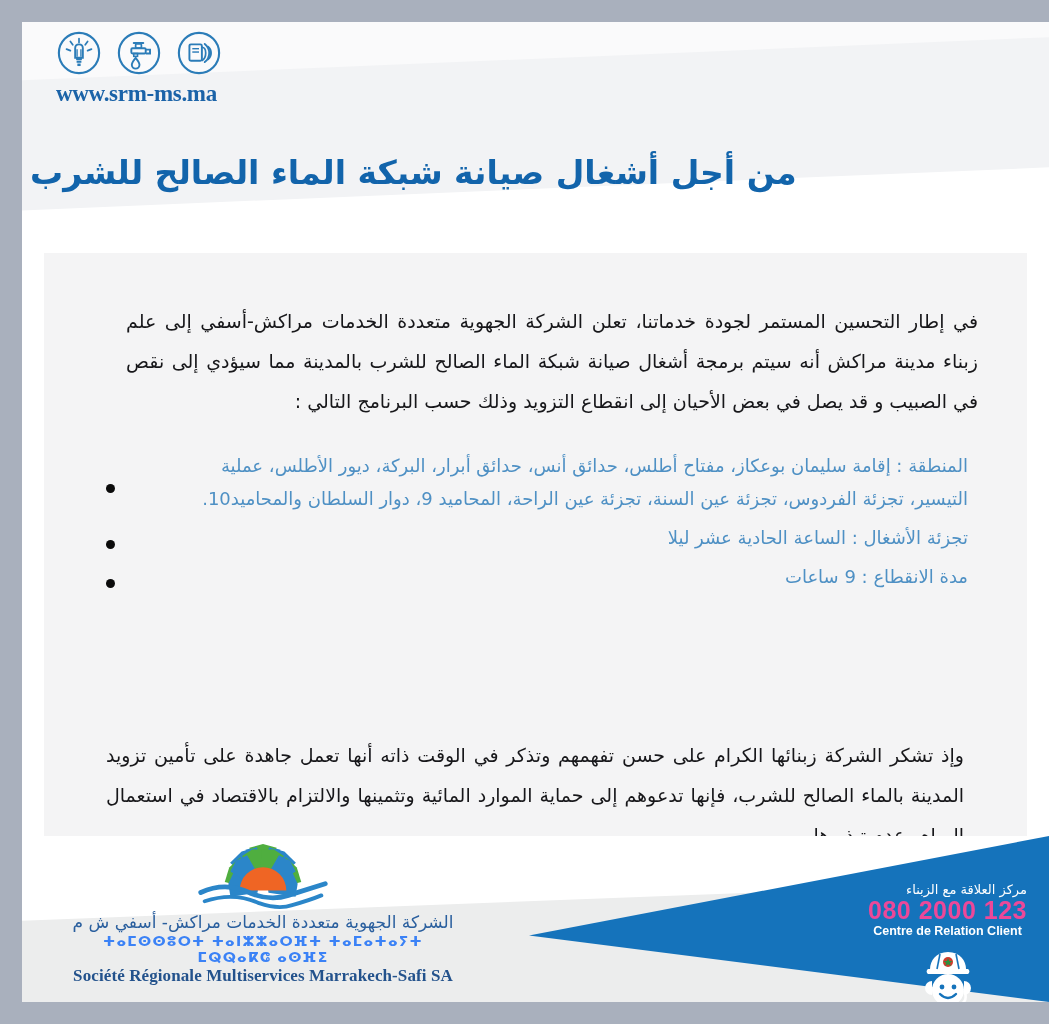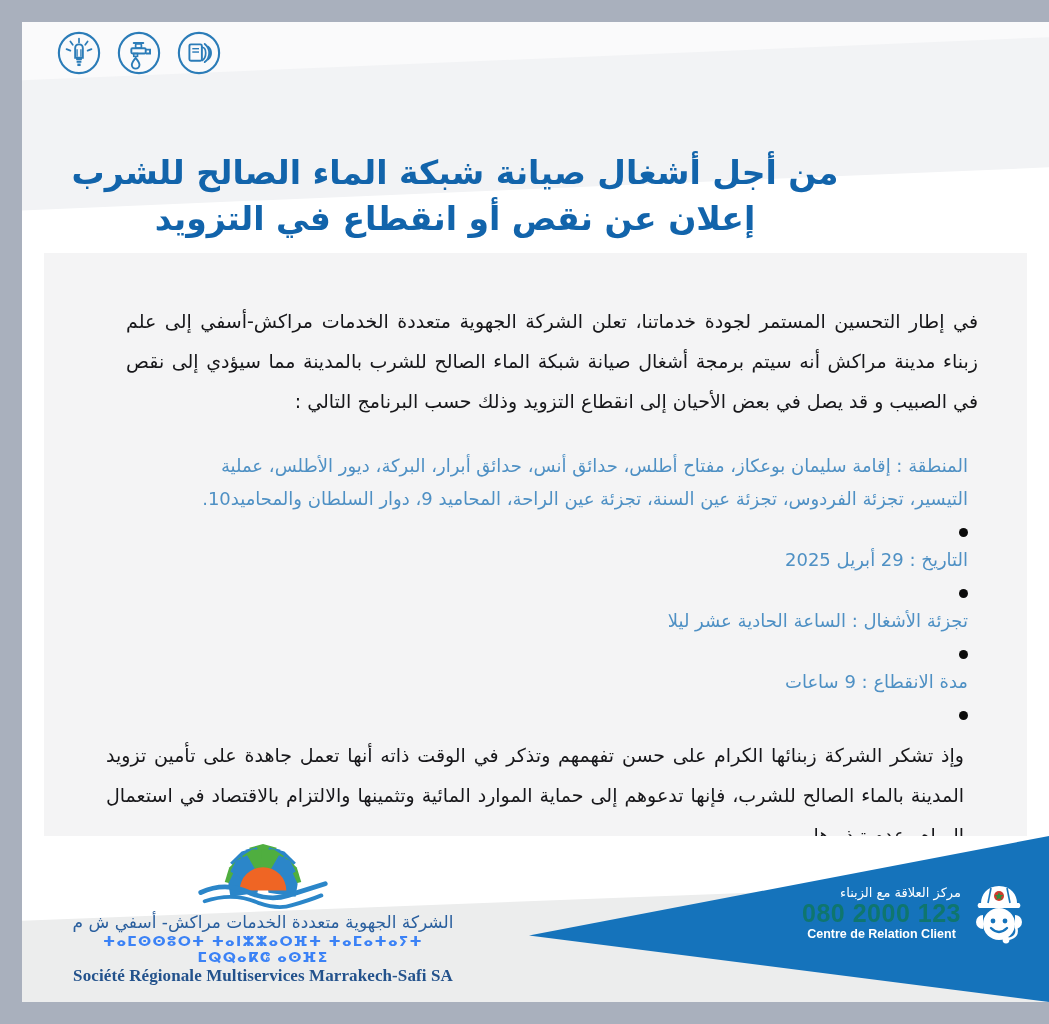--- a/index.html
+++ b/index.html
@@ -78,24 +78,24 @@
     font-family: "Liberation Serif", serif;
     font-weight: bold;
     font-size: 23px;
     letter-spacing: -0.3px;
     color: #1b63a8;
   }
 
   
   .title-block {
     position: absolute;
-    left: 0;
+    left: 8px;
     top: 128px;
     width: 866px;
-    text-align: center;
+    text-align: left;
     direction: rtl;
   }
   .title-line {
     font-family: "DejaVu Sans", sans-serif;
     font-weight: bold;
     font-size: 33px;
     line-height: 46px;
     color: #1264ab;
     letter-spacing: 0px;
   }
@@ -138,22 +138,22 @@
   .bullets {
     position: absolute;
     left: 62px;
     top: 196px;
     width: 862px;
     direction: rtl;
   }
   .bullet-item {
     position: relative;
     display: flex;
-    align-items: flex-start;
-    flex-direction: column;
+    align-items: center;
+    flex-direction: row;
     margin-bottom: 6px;
   }
   .bullet-text {
     font-family: "DejaVu Sans", sans-serif;
     font-size: 18px;
     line-height: 33px;
     color: #4e90c4;
     text-align: right;
     direction: rtl;
     flex: 1 1 auto;
@@ -234,38 +234,38 @@
     color: #23528c;
     margin-top: 1px;
     letter-spacing: 0.1px;
   }
 
   .crc {
     position: absolute;
     right: 22px;
     top: 46px;
     display: flex;
-    flex-direction: row;
+    flex-direction: column;
     align-items: center;
     gap: 10px;
     direction: ltr;
   }
   .crc-mascot { width: 56px; height: 62px; flex: 0 0 auto; }
   .crc-text { text-align: right; direction: rtl; }
   .crc-ar {
     font-family: "DejaVu Sans", sans-serif;
     font-size: 13px;
     color: #ffffff;
     line-height: 15px;
   }
   .crc-num {
     font-family: "Liberation Sans", sans-serif;
     font-weight: bold;
     font-size: 25px;
-    color: #0f766e;
+    color: #ec4899;
     line-height: 27px;
     letter-spacing: 0.5px;
     direction: ltr;
     text-align: right;
   }
   .crc-fr {
     font-family: "Liberation Sans", sans-serif;
     font-weight: bold;
     font-size: 12.5px;
     color: #ffffff;
@@ -317,42 +317,38 @@
           <circle cx="24" cy="24" r="21" fill="none" stroke="#2b7cb8" stroke-width="2.2"></circle>
           <rect x="14" y="15" width="13" height="17" rx="1.6" fill="none" stroke="#2b7cb8" stroke-width="2"></rect>
           <line x1="17" y1="19.5" x2="24" y2="19.5" stroke="#2b7cb8" stroke-width="1.5"></line>
           <line x1="17" y1="23" x2="24" y2="23" stroke="#2b7cb8" stroke-width="1.5"></line>
           <path d="M27 18 q4 0 4 6 q0 6 -4 8" fill="none" stroke="#2b7cb8" stroke-width="1.8"></path>
           <path d="M30 14.5 a12 12 0 0 1 0 19" fill="none" stroke="#2b7cb8" stroke-width="2" stroke-linecap="round"></path>
           <path d="M33.5 17.5 a8.5 8.5 0 0 1 0 13" fill="none" stroke="#2b7cb8" stroke-width="2" stroke-linecap="round"></path>
         </svg>
 
       </div>
+      <div class="brand-url">www.srm-ms.ma</div>
     </div>
 
     <div class="title-block">
       <div class="title-line">من أجل أشغال صيانة شبكة الماء الصالح للشرب</div>
-      <div class="title-line">إعلان عن نقص أو انقطاع في التزويد</div>
     </div>
 
     <div class="content-panel">
 
       <div class="para intro">في إطار التحسين المستمر لجودة خدماتنا، تعلن الشركة الجهوية متعددة الخدمات مراكش-أسفي إلى علم زبناء مدينة مراكش أنه سيتم برمجة أشغال صيانة شبكة الماء الصالح للشرب بالمدينة مما سيؤدي إلى نقص في الصبيب و قد يصل في بعض الأحيان إلى انقطاع التزويد وذلك حسب البرنامج التالي :</div>
 
       <div class="bullets">
 
         <div class="bullet-item b-zone">
           <div class="bullet-text">المنطقة : إقامة سليمان بوعكاز، مفتاح أطلس، حدائق أنس، حدائق أبرار، البركة، ديور الأطلس، عملية التيسير، تجزئة الفردوس، تجزئة عين السنة، تجزئة عين الراحة، المحاميد 9، دوار السلطان والمحاميد10.</div>
           <div class="bullet-dot"></div>
         </div>
 
-        <div class="bullet-item b-date">
-          <div class="bullet-text">التاريخ : 29 أبريل 2025</div>
-          <div class="bullet-dot"></div>
-        </div>
 
         <div class="bullet-item b-start">
           <div class="bullet-text">تجزئة الأشغال : الساعة الحادية عشر ليلا</div>
           <div class="bullet-dot"></div>
         </div>
 
         <div class="bullet-item b-dur">
           <div class="bullet-text">مدة الانقطاع : 9 ساعات</div>
           <div class="bullet-dot"></div>
         </div>

